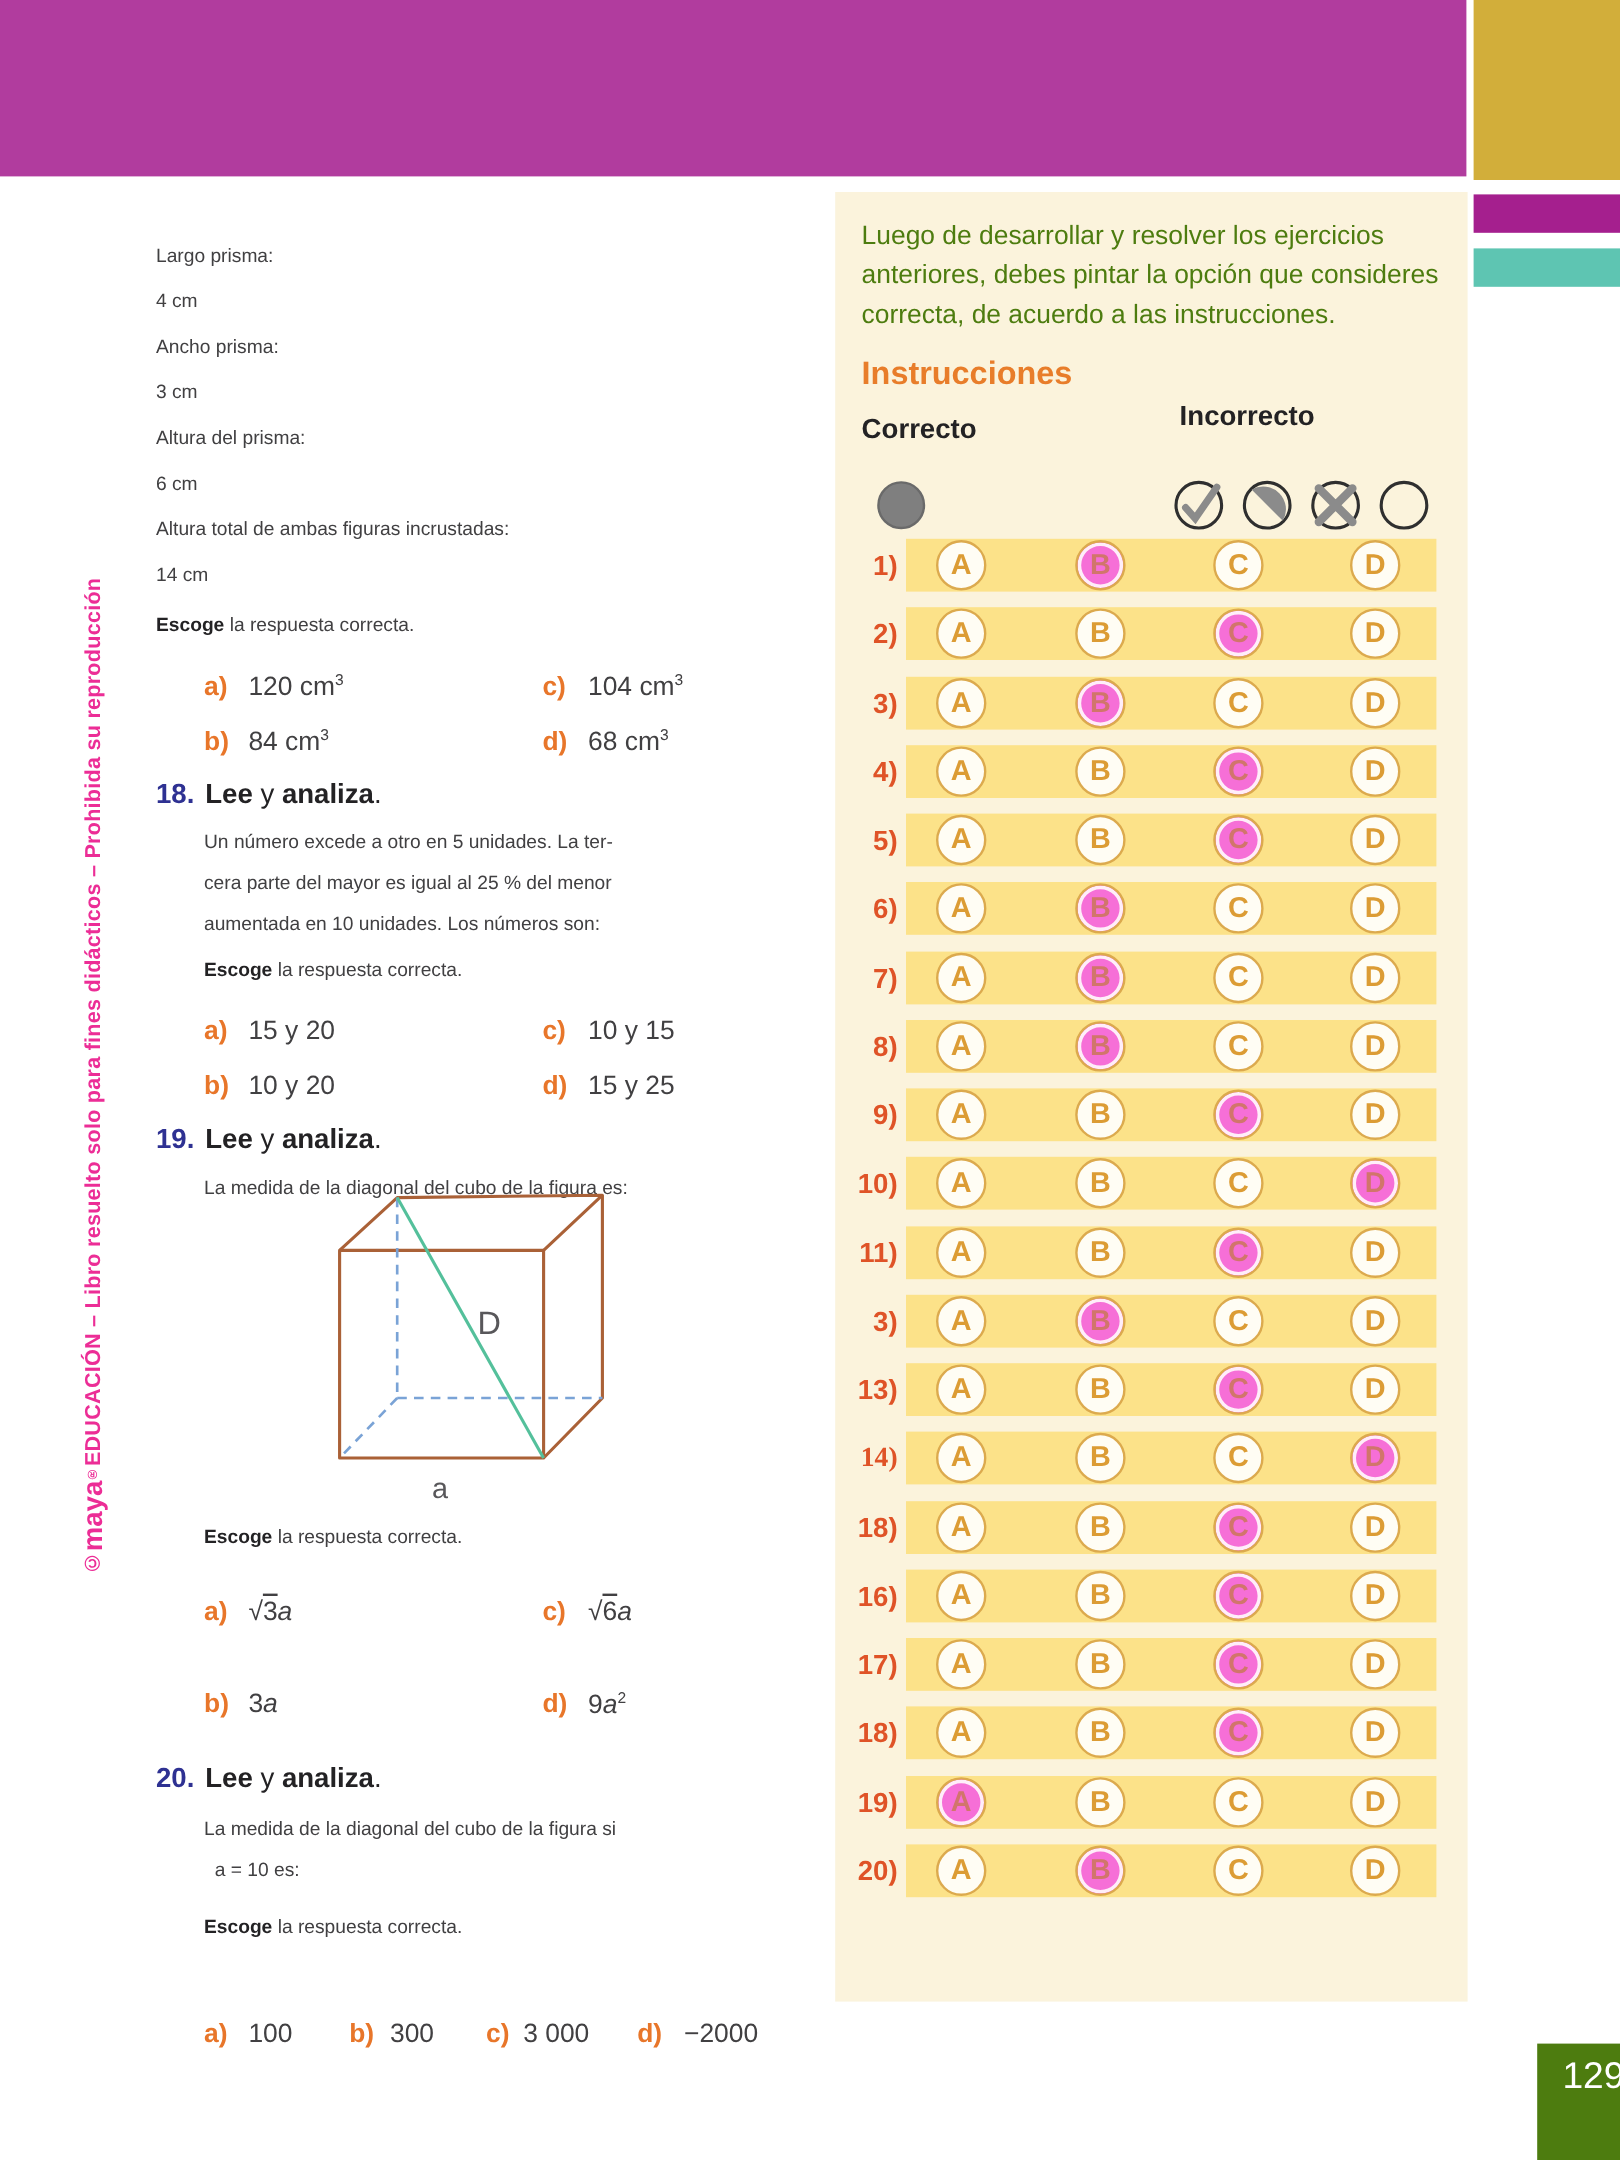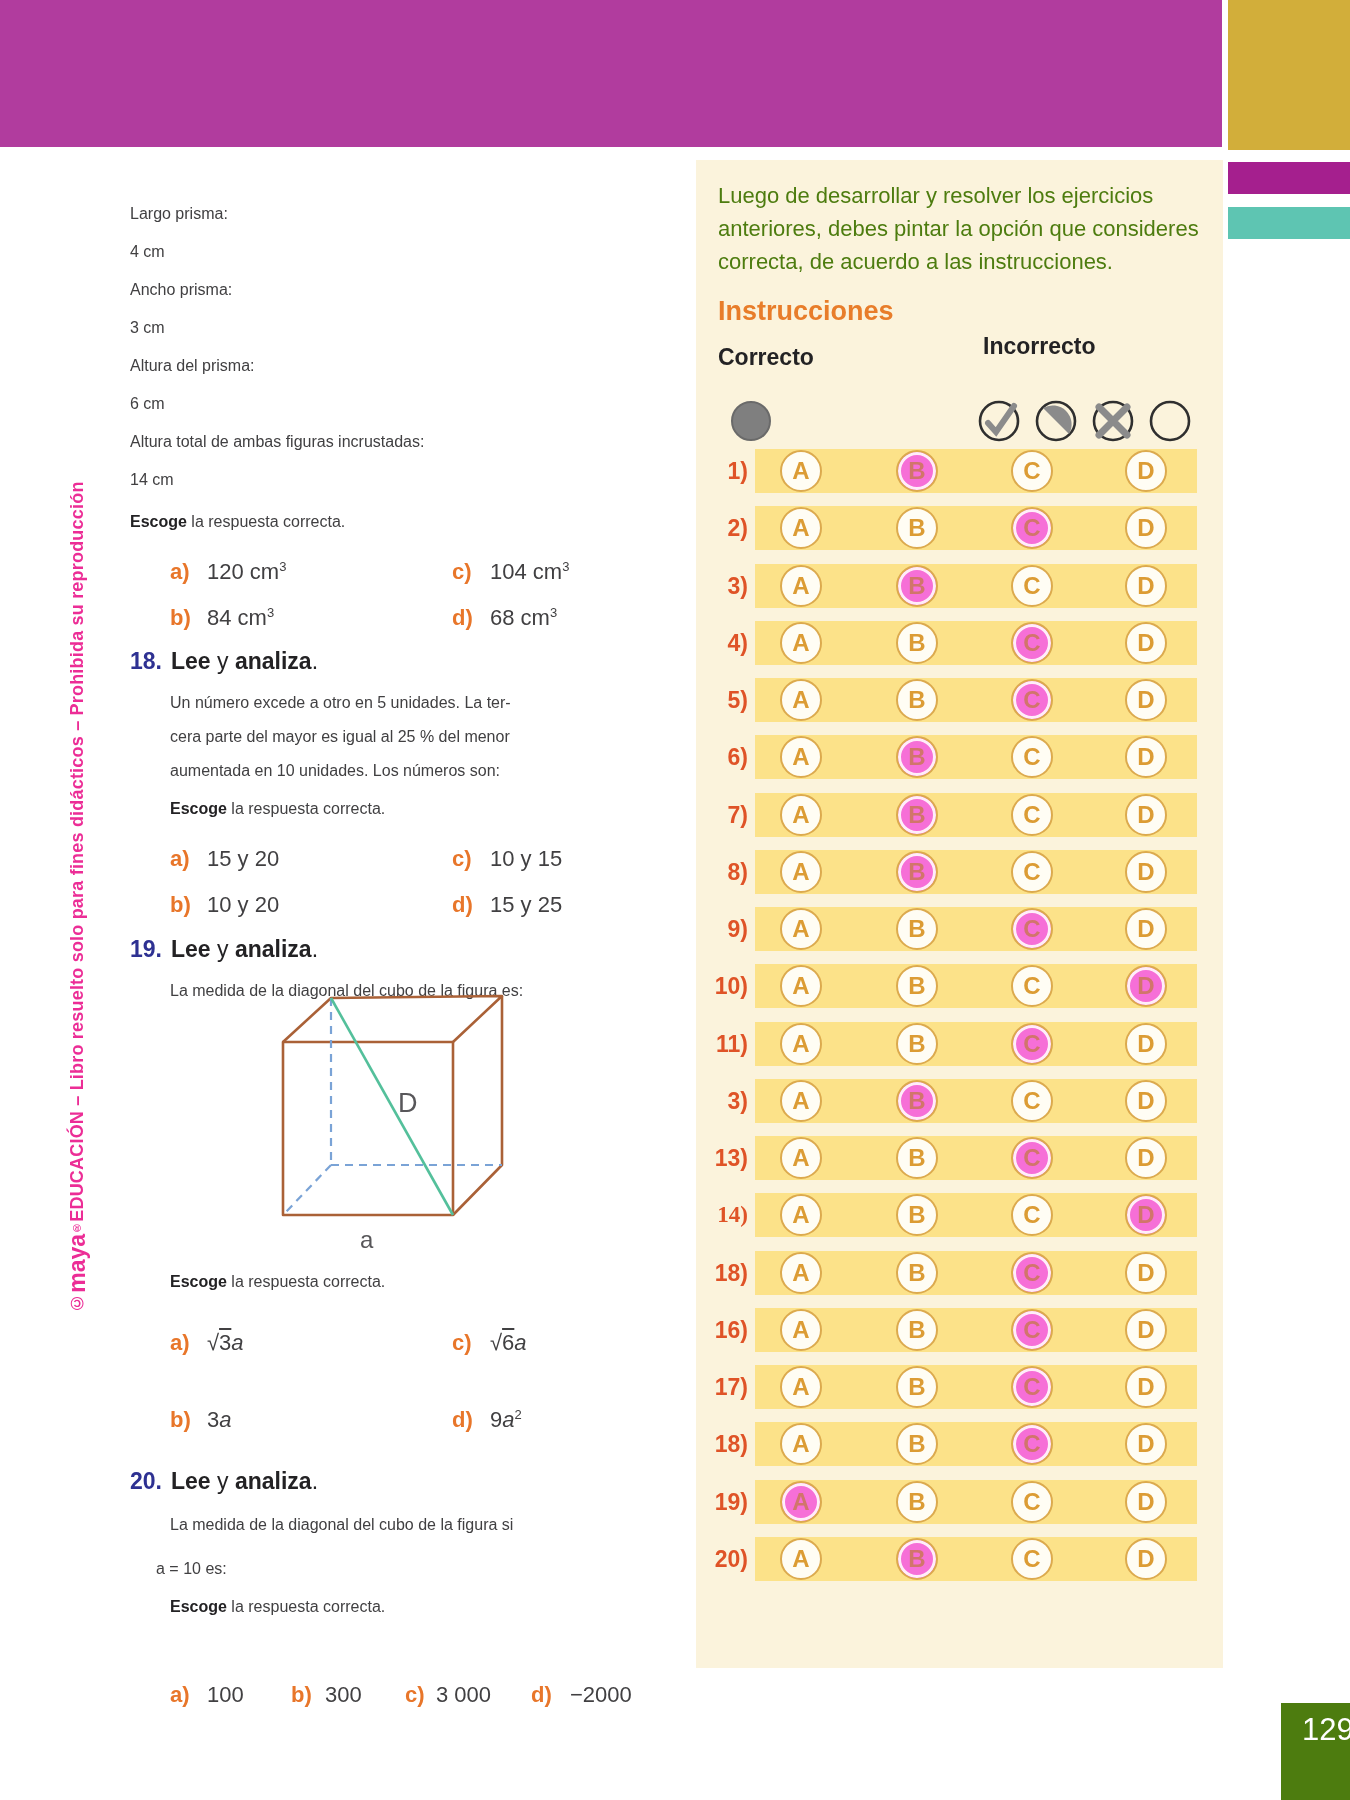--- a/index.html
+++ b/index.html
@@ -70,21 +70,21 @@
       <div class="abs body-line escoge" style="left: 170px; top: 1273px;"><b>Escoge</b> la respuesta correcta.</div>
       <div class="abs body-line escoge" style="left: 170px; top: 1598px;"><b>Escoge</b> la respuesta correcta.</div>
       <div class="abs qhead" style="left: 130px; top: 648px;"><span class="qnum">18.</span>Lee<span class="reg"> y </span>analiza<span class="reg">.</span></div>
       <div class="abs qhead" style="left: 130px; top: 936px;"><span class="qnum">19.</span>Lee<span class="reg"> y </span>analiza<span class="reg">.</span></div>
       <div class="abs qhead" style="left: 130px; top: 1468px;"><span class="qnum">20.</span>Lee<span class="reg"> y </span>analiza<span class="reg">.</span></div>
       <div class="abs body-line" style="left: 170px; top: 694px;">Un número excede a otro en 5 unidades. La ter-</div>
       <div class="abs body-line" style="left: 170px; top: 728px;">cera parte del mayor es igual al 25 % del menor</div>
       <div class="abs body-line" style="left: 170px; top: 762px;">aumentada en 10 unidades. Los números son:</div>
       <div class="abs body-line" style="left: 170px; top: 982px;">La medida de la diagonal del cubo de la figura es:</div>
       <div class="abs body-line" style="left: 170px; top: 1516px;">La medida de la diagonal del cubo de la figura si</div>
-      <div class="abs body-line" style="left: 156px; top: 1550px; margin-top: 10px;">a = 10 es:</div>
+      <div class="abs body-line" style="left: 179px; top: 1550px;">a = 10 es:</div>
       <div class="abs opt-label" style="left: 170px; top: 559px;">a)</div>
       <div class="abs opt-value" style="left: 207px; top: 559px;">120 cm<sup>3</sup></div>
       <div class="abs opt-label" style="left: 452px; top: 559px;">c)</div>
       <div class="abs opt-value" style="left: 490px; top: 559px;">104 cm<sup>3</sup></div>
       <div class="abs opt-label" style="left: 170px; top: 605px;">b)</div>
       <div class="abs opt-value" style="left: 207px; top: 605px;">84 cm<sup>3</sup></div>
       <div class="abs opt-label" style="left: 452px; top: 605px;">d)</div>
       <div class="abs opt-value" style="left: 490px; top: 605px;">68 cm<sup>3</sup></div>
       <div class="abs opt-label" style="left: 170px; top: 846px;">a)</div>
       <div class="abs opt-value" style="left: 207px; top: 846px;">15 y 20</div>

